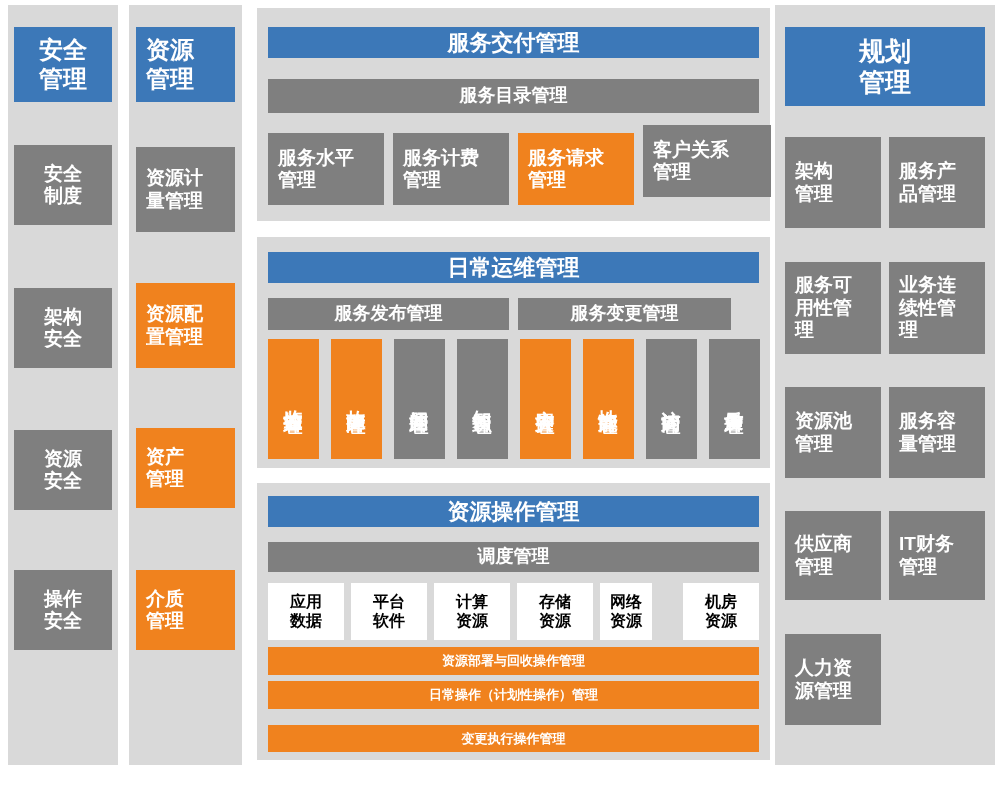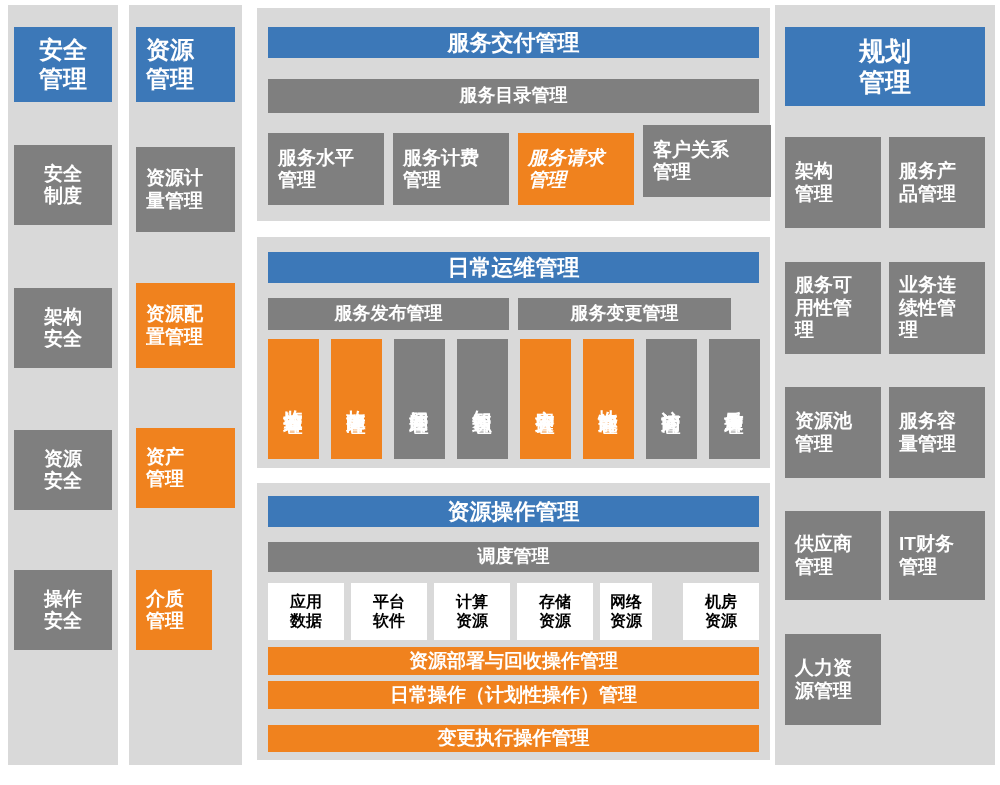--- a/index.html
+++ b/index.html
@@ -17,21 +17,21 @@
   .blue   { background:#3C78B8; }
   .gray   { background:#7F7F7F; }
   .orange { background:#F0821E; }
   .white  { background:#ffffff; color:#000000; }
   .left   { justify-content:flex-start; text-align:left; padding-left:10px; padding-right:4px; }
   .fs26 { font-size:26px; }
   .fs24 { font-size:24px; }
   .fs22 { font-size:22px; }
   .fs19 { font-size:19px; }
   .fs18 { font-size:18px; }
-  .fs17 { font-size:19px; }
+  .fs17 { font-size:13px; }
   .fs16 { font-size:16px; }
   .vtext {
     writing-mode:vertical-rl; text-orientation:upright;
     font-weight:bold; color:#ffffff; font-size:19px; letter-spacing:2px; line-height:1;
   }
 </style>
 </head>
 <body>
 
 <div class="canvas">
@@ -51,32 +51,32 @@
 
   <div class="region" style="left:129px;top:5px;width:113px;height:760px;">
     <div class="box blue fs24 left" style="left:7px;top:22px;width:99px;height:75px;">资源
 管理</div>
     <div class="box gray fs19 left" style="left:7px;top:142px;width:99px;height:85px;">资源计
 量管理</div>
     <div class="box orange fs19 left" style="left:7px;top:278px;width:99px;height:85px;">资源配
 置管理</div>
     <div class="box orange fs19 left" style="left:7px;top:423px;width:99px;height:80px;">资产
 管理</div>
-    <div class="box orange fs19 left" style="left:7px;top:565px;width:76px;height:80px;">介质
+    <div class="box orange fs19 left" style="left:7px;top:565px;width:99px;height:80px;">介质
 管理</div>
   </div>
 
   <div class="region" style="left:257px;top:8px;width:513px;height:213px;">
     <div class="box blue fs22" style="left:11px;top:19px;width:491px;height:31px;">服务交付管理</div>
     <div class="box gray fs18" style="left:11px;top:71px;width:491px;height:34px;">服务目录管理</div>
     <div class="box gray fs19 left" style="left:11px;top:125px;width:116px;height:72px;">服务水平
 管理</div>
     <div class="box gray fs19 left" style="left:136px;top:125px;width:116px;height:72px;">服务计费
 管理</div>
-    <div class="box orange fs19 left" style="left:261px;top:125px;width:116px;height:72px;font-style:italic;">服务请求
+    <div class="box orange fs19 left" style="left:261px;top:125px;width:116px;height:72px;">服务请求
 管理</div>
     <div class="box gray fs19 left" style="left:386px;top:117px;width:128px;height:72px;">客户关系
 管理</div>
   </div>
 
   <div class="region" style="left:257px;top:237px;width:513px;height:231px;">
     <div class="box blue fs22" style="left:11px;top:15px;width:491px;height:31px;">日常运维管理</div>
     <div class="box gray fs18" style="left:11px;top:61px;width:241px;height:32px;">服务发布管理</div>
     <div class="box gray fs18" style="left:261px;top:61px;width:213px;height:32px;">服务变更管理</div>
     <div class="box orange" style="left:11px;top:102px;width:51px;height:120px;"><span class="vtext">监控管理</span></div>

